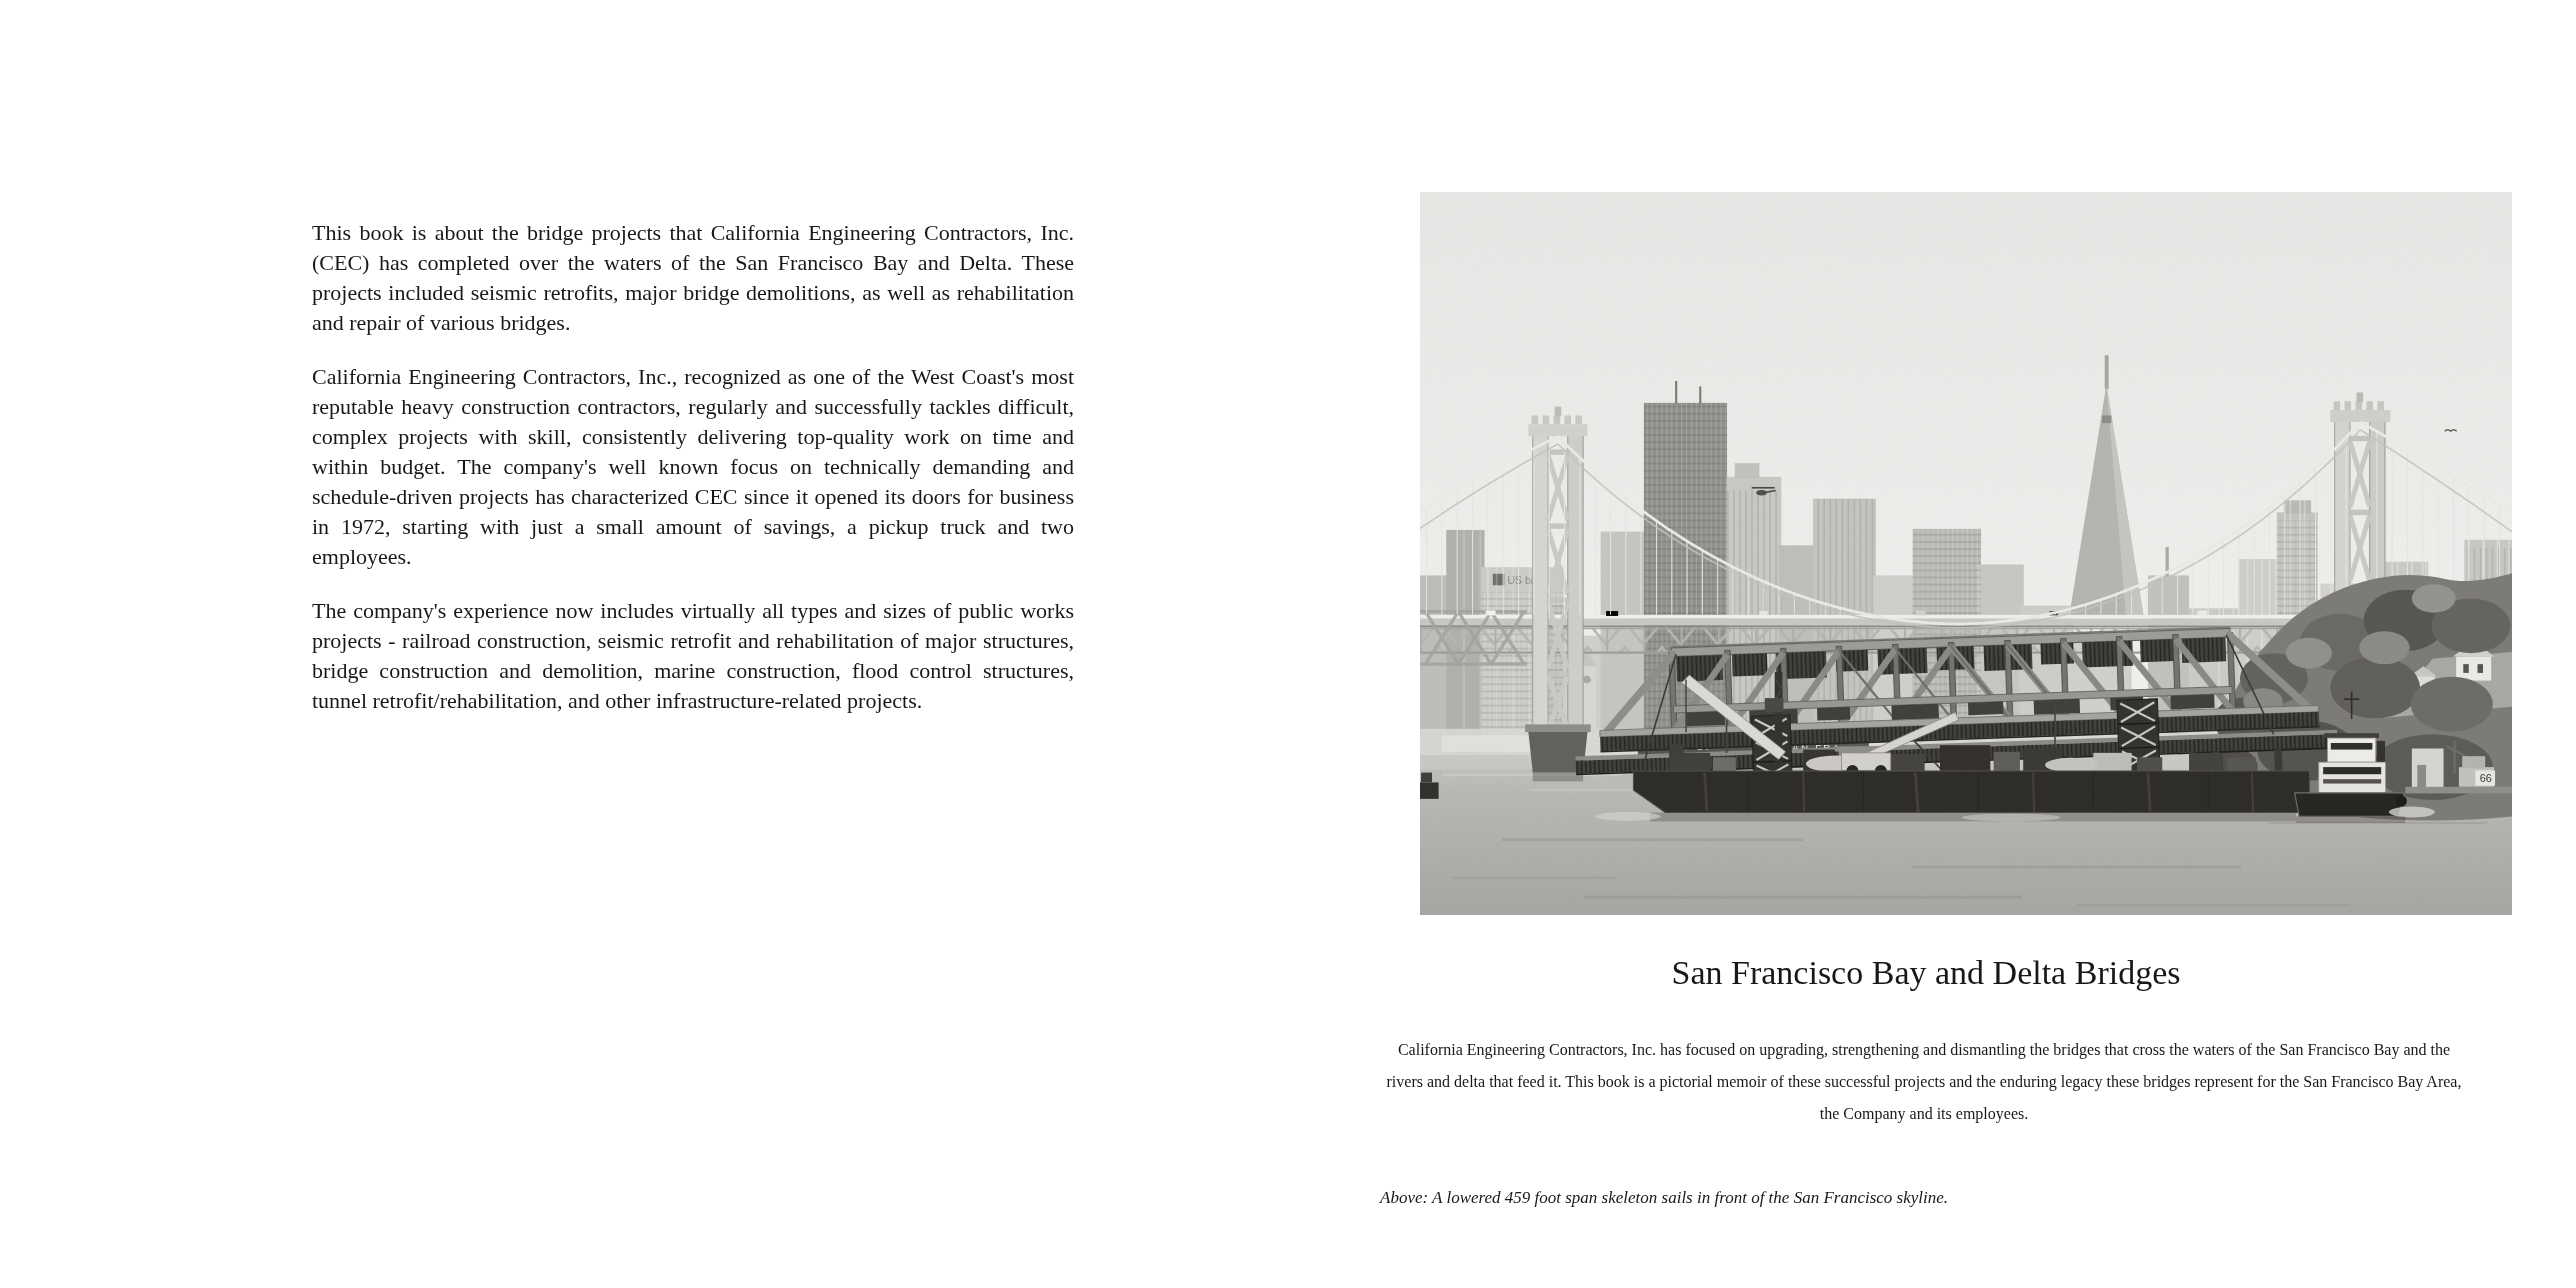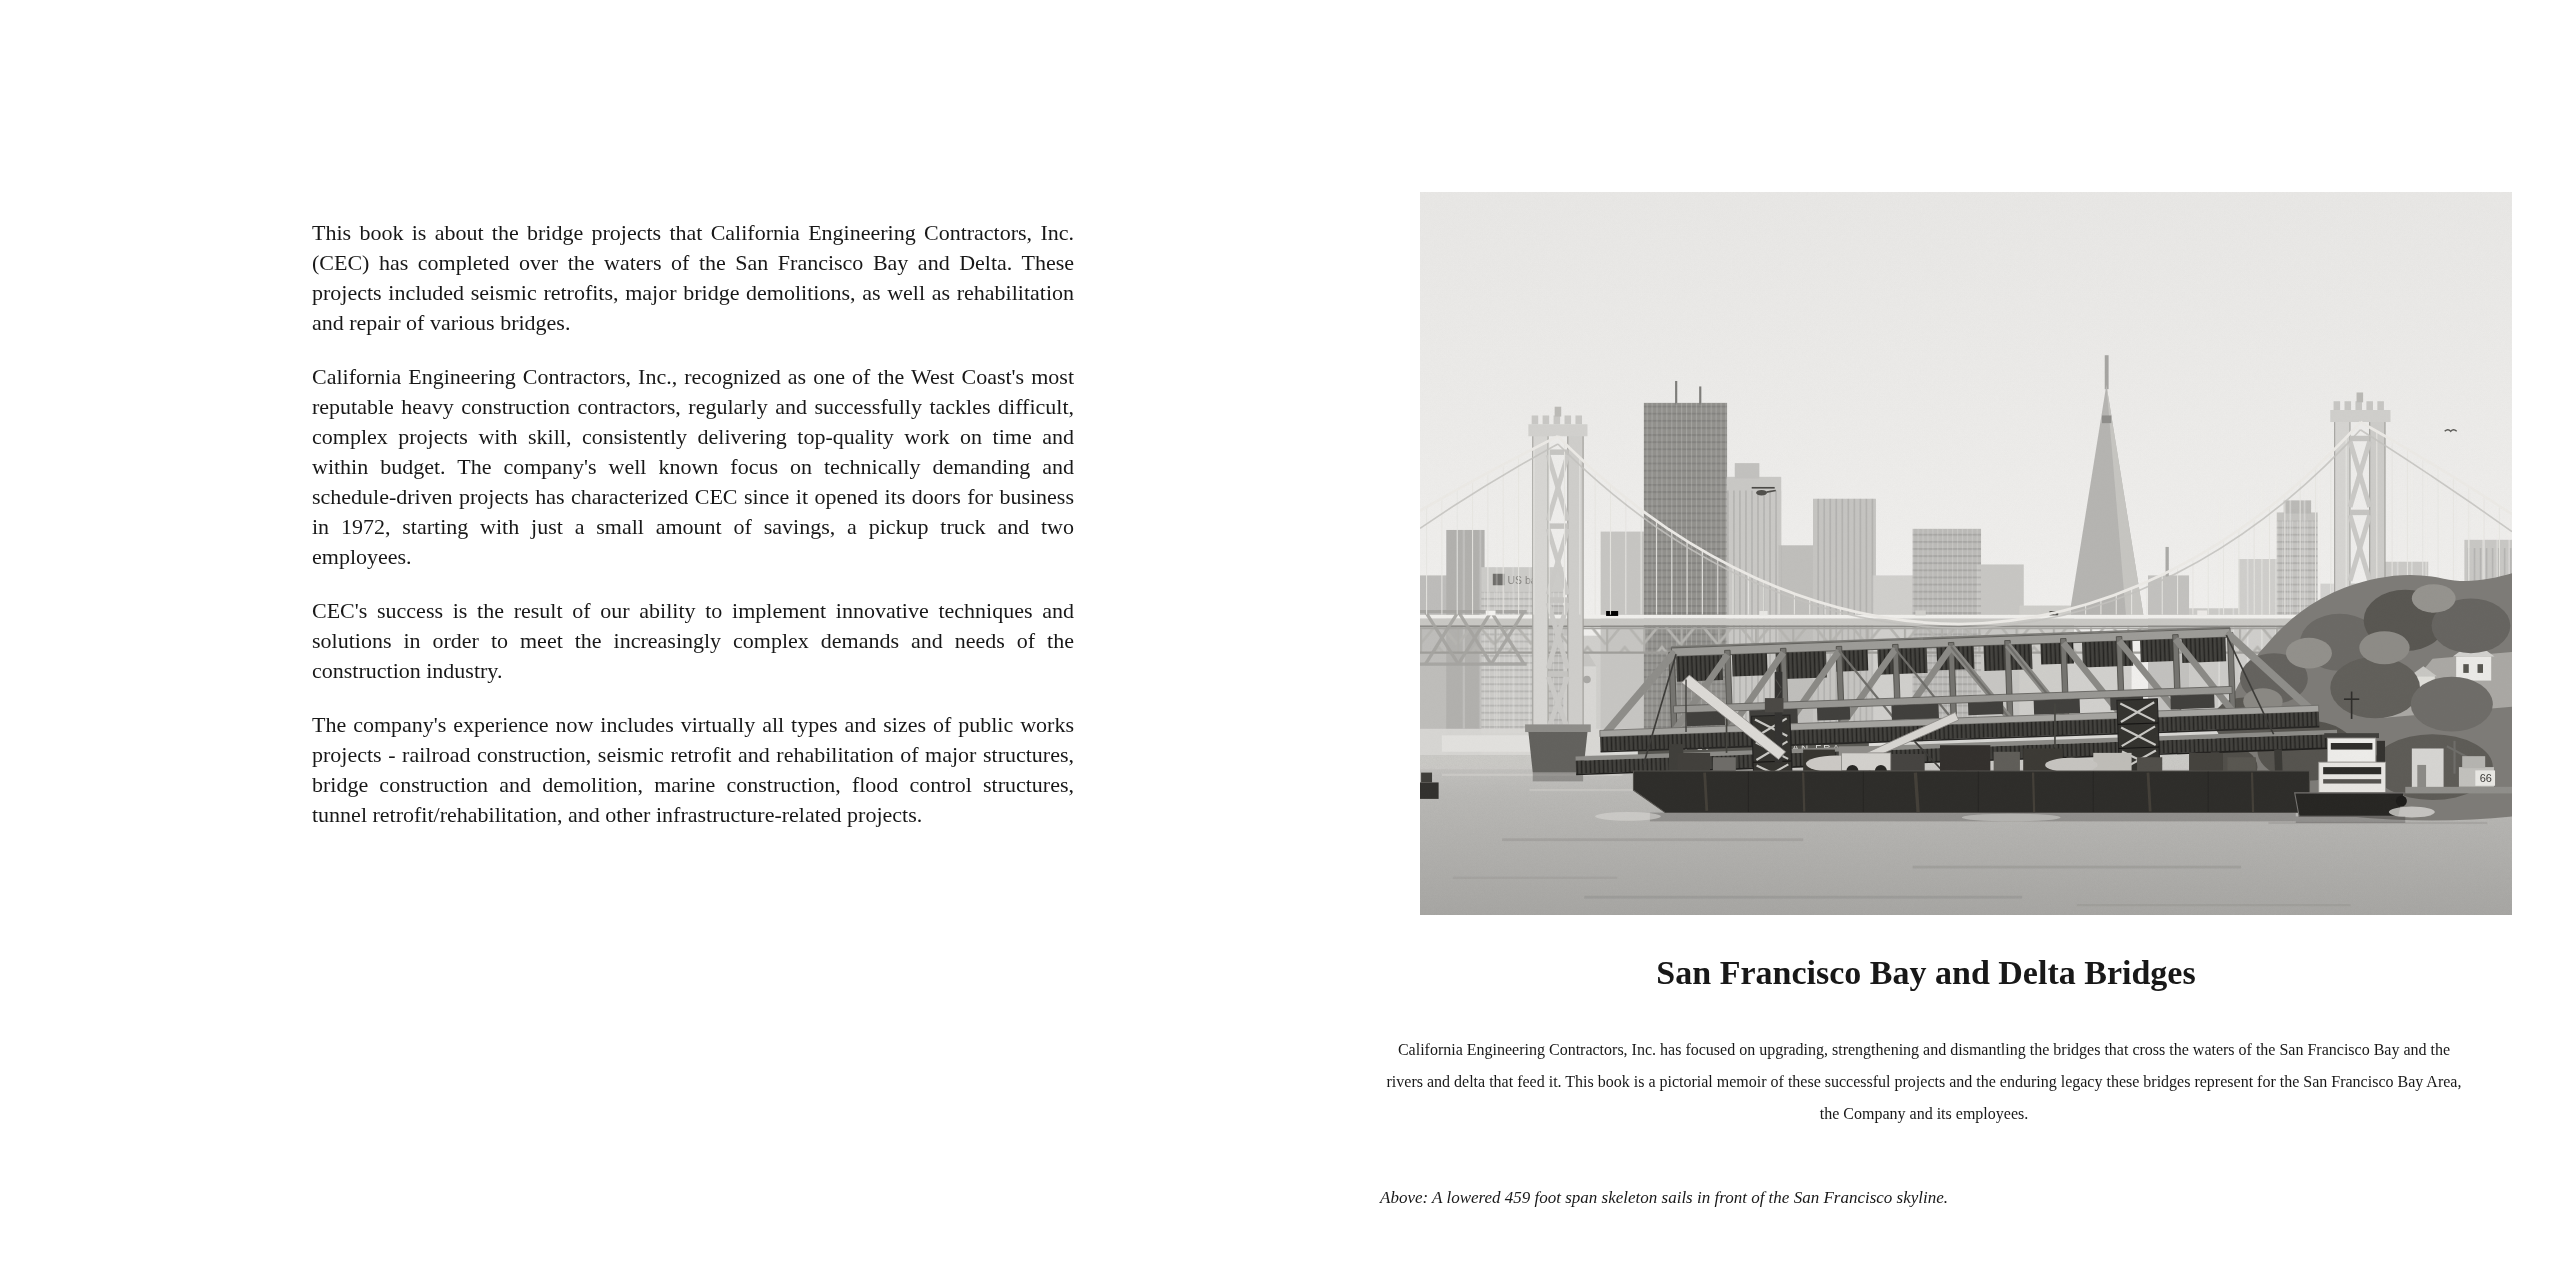--- a/index.html
+++ b/index.html
@@ -3,37 +3,36 @@
 <meta charset="utf-8">
 <style>
   html,body{margin:0;padding:0;background:#ffffff;width:2576px;height:1288px;overflow:hidden;}
   body{font-family:"Liberation Serif","DejaVu Serif",serif;color:#181818;position:relative;}
   .left-text{position:absolute;left:296px;top:218px;width:778px;text-align:justify;
              font-size:22px;line-height:30px;}
   .left-text p{margin:0 0 24px 16px;}
   .photo-frame{position:absolute;left:1380px;top:183px;width:1092px;height:723px;overflow:hidden;}
   .photo-frame svg{display:block;width:100%;height:100%;}
   .right-title{position:absolute;left:1380px;top:953px;width:1092px;text-align:center;
-               font-size:34px;line-height:39px;font-weight:bold;margin:0;}
+               font-size:34px;line-height:39px;font-weight:normal;margin:0;}
   .right-para{position:absolute;left:1380px;top:1034px;width:1088px;text-align:center;
               font-size:16px;line-height:32px;margin:0;}
   .right-caption{position:absolute;left:1380px;top:1187px;width:1088px;font-style:italic;
                  font-size:17px;line-height:22px;margin:0;}
   .svgtxt{font-family:"Liberation Sans","DejaVu Sans",sans-serif;}
 </style>
 </head>
 <body>
 
 <main>
 
   <section>
     <div class="left-text">
       <p>This book is about the bridge projects that California Engineering Contractors, Inc. (CEC) has completed over the waters of the San Francisco Bay and Delta. These projects included seismic retrofits, major bridge demolitions, as well as rehabilitation and repair of various bridges.</p>
       <p>California Engineering Contractors, Inc., recognized as one of the West Coast's most reputable heavy construction contractors, regularly and successfully tackles difficult, complex projects with skill, consistently delivering top-quality work on time and within budget. The company's well known focus on technically demanding and schedule-driven projects has characterized CEC since it opened its doors for business in 1972, starting with just a small amount of savings, a pickup truck and two employees.</p>
-      <p>CEC's success is the result of our ability to implement innovative techniques and solutions in order to meet the increasingly complex demands and needs of the construction industry.</p>
       <p>The company's experience now includes virtually all types and sizes of public works projects - railroad construction, seismic retrofit and rehabilitation of major structures, bridge construction and demolition, marine construction, flood control structures, tunnel retrofit/rehabilitation, and other infrastructure-related projects.</p>
     </div>
   </section>
 
   <section>
 
     <figure class="photo-frame">
       <svg viewBox="0 0 1995 1320" preserveAspectRatio="none">
         <defs>
           <linearGradient id="skyG" x1="0" y1="0" x2="0" y2="1">

